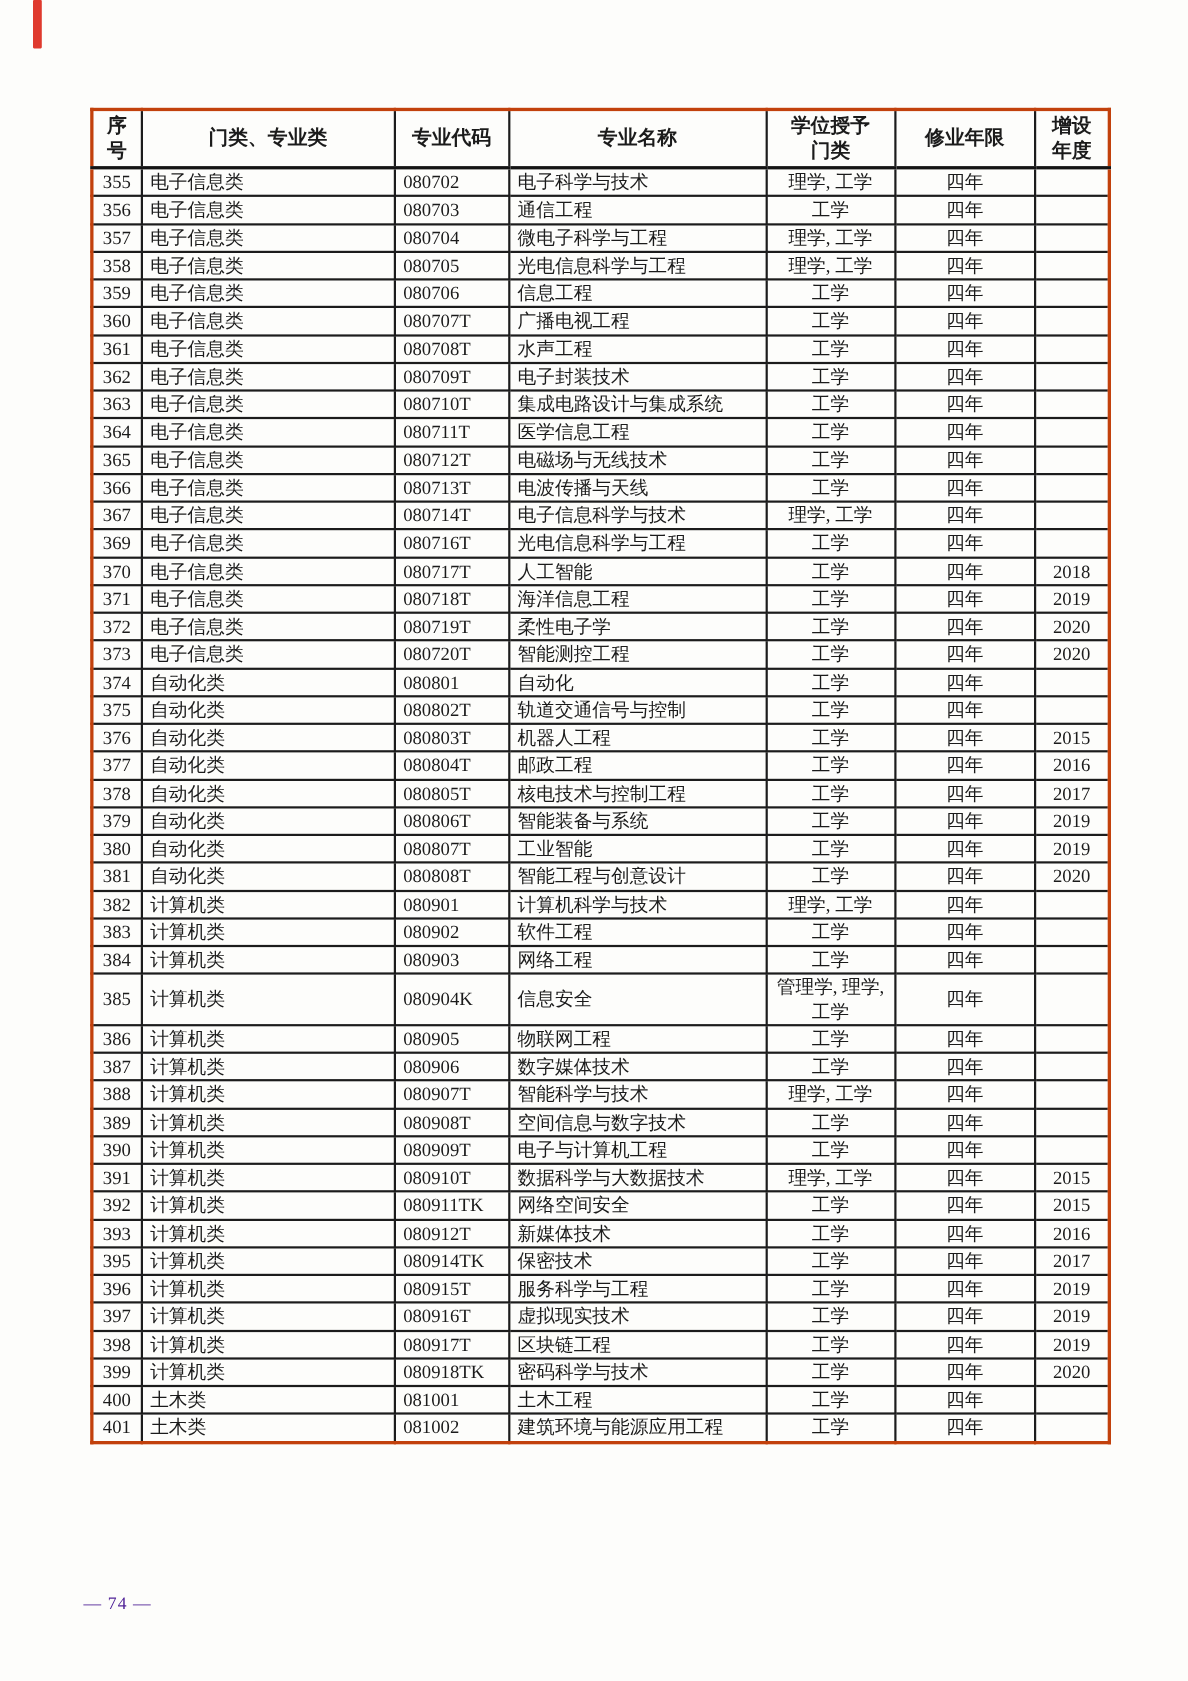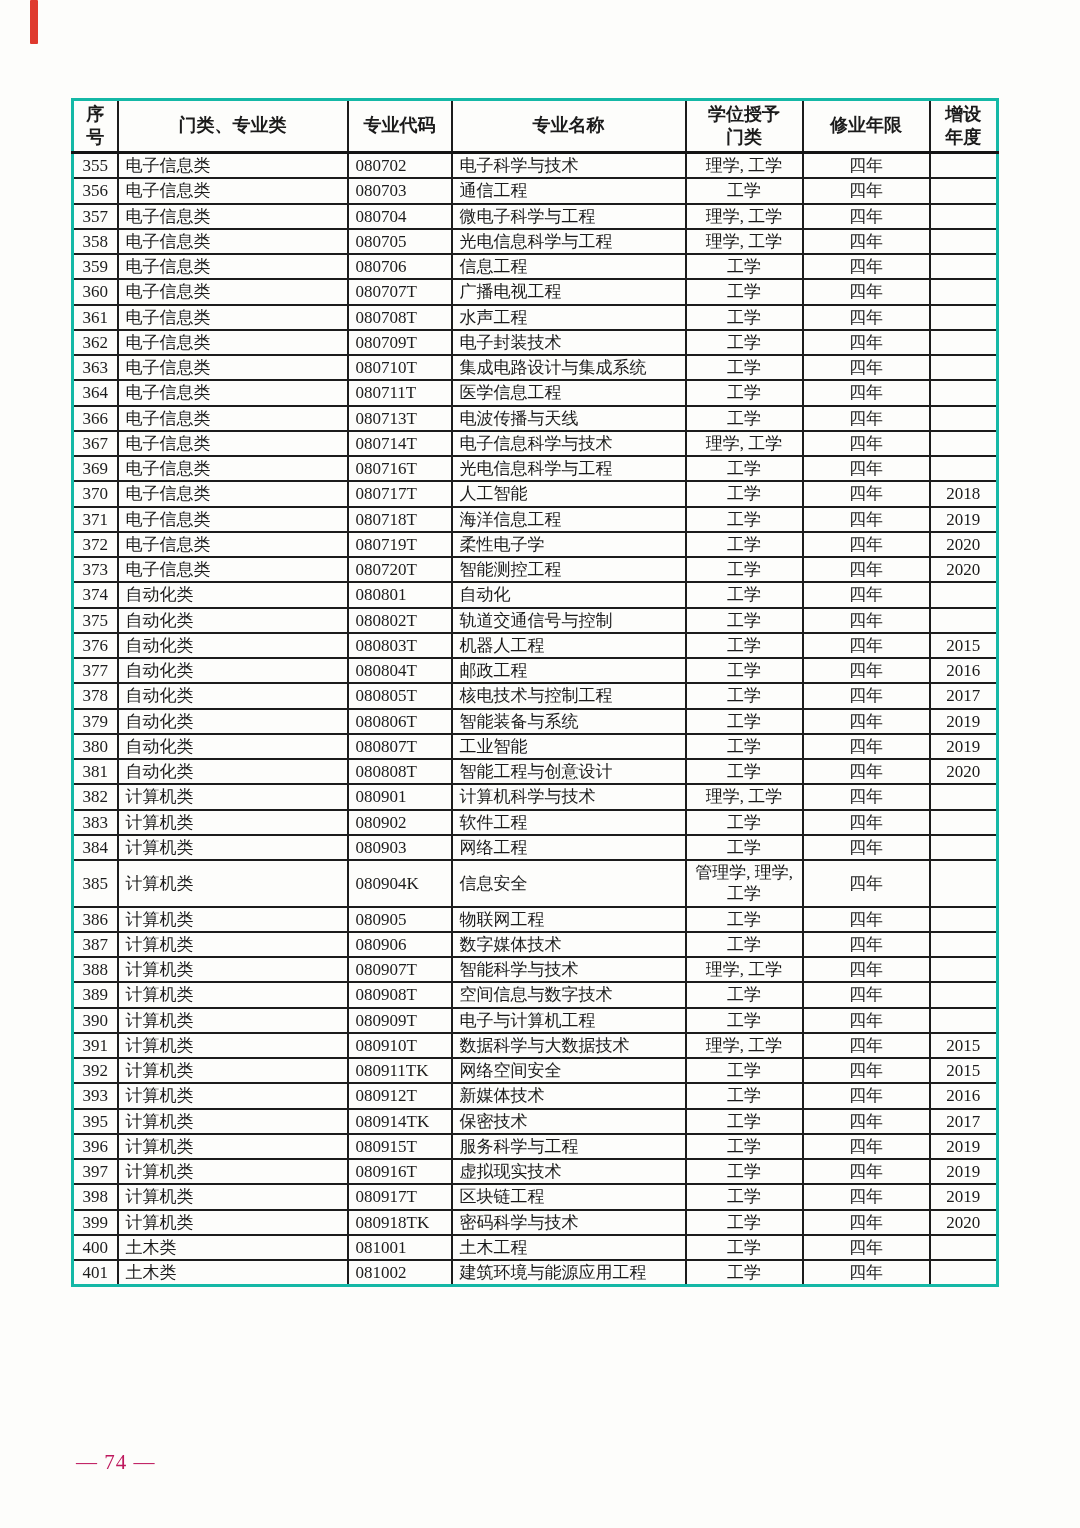--- a/index.html
+++ b/index.html
@@ -10,25 +10,25 @@
     font-family:"Liberation Serif","DejaVu Serif",serif;
     color:#1b1b1b;
     overflow:hidden;
   }
   .red-mark{
     position:absolute;left:30px;top:0;
     width:8px;height:44px;
     border-radius:1px;
   }
   table.majors{
-    position:absolute;left:71px;top:98px;
+    position:absolute;left:82px;top:98px;
     width:925px;
     border-collapse:collapse;
     table-layout:fixed;
-    border:3px solid #14b8a6;
+    border:3px solid #c2410c;
   }
   table.majors th, table.majors td{
     border:2px solid #1c1c1c;
     padding:1px 4px;
     font-size:17px;
     line-height:1.25;
     text-align:center;
     vertical-align:middle;
     overflow:hidden;
   }
@@ -39,23 +39,23 @@
     border-bottom:3px solid #141414;
   }
   table.majors tbody td{ height:20px; }
   tr.tall td{ height:70px; }
   .c-cat,.c-code,.c-name{ text-align:left !important; padding-left:7px !important; }
   .wrap{ display:inline-block; line-height:1.3; }
   .w46{ max-width:4.2em; }
   .w22{ max-width:2.2em; }
   .footer{
     position:absolute;left:76px;top:1450px;
-    font-size:21px;
+    font-size:16px;
     letter-spacing:1px;
-    color:#be185d;
+    color:#4c1d95;
     text-align:center;
   }
 </style>
 </head>
 <body>
 
 <div class="page">
 
   <div class="red-mark" style="background: rgb(223, 58, 46);"></div>
 
@@ -166,20 +166,29 @@
         <tr>
         <td class="c-no">364</td>
         <td class="c-cat">电子信息类</td>
         <td class="c-code">080711T</td>
         <td class="c-name">医学信息工程</td>
         <td class="c-deg">工学</td>
         <td class="c-yrs">四年</td>
         <td class="c-add"></td>
       </tr>
         <tr>
+        <td class="c-no">365</td>
+        <td class="c-cat">电子信息类</td>
+        <td class="c-code">080712T</td>
+        <td class="c-name">电磁场与无线技术</td>
+        <td class="c-deg">工学</td>
+        <td class="c-yrs">四年</td>
+        <td class="c-add"></td>
+      </tr>
+        <tr>
         <td class="c-no">366</td>
         <td class="c-cat">电子信息类</td>
         <td class="c-code">080713T</td>
         <td class="c-name">电波传播与天线</td>
         <td class="c-deg">工学</td>
         <td class="c-yrs">四年</td>
         <td class="c-add"></td>
       </tr>
         <tr>
         <td class="c-no">367</td>

